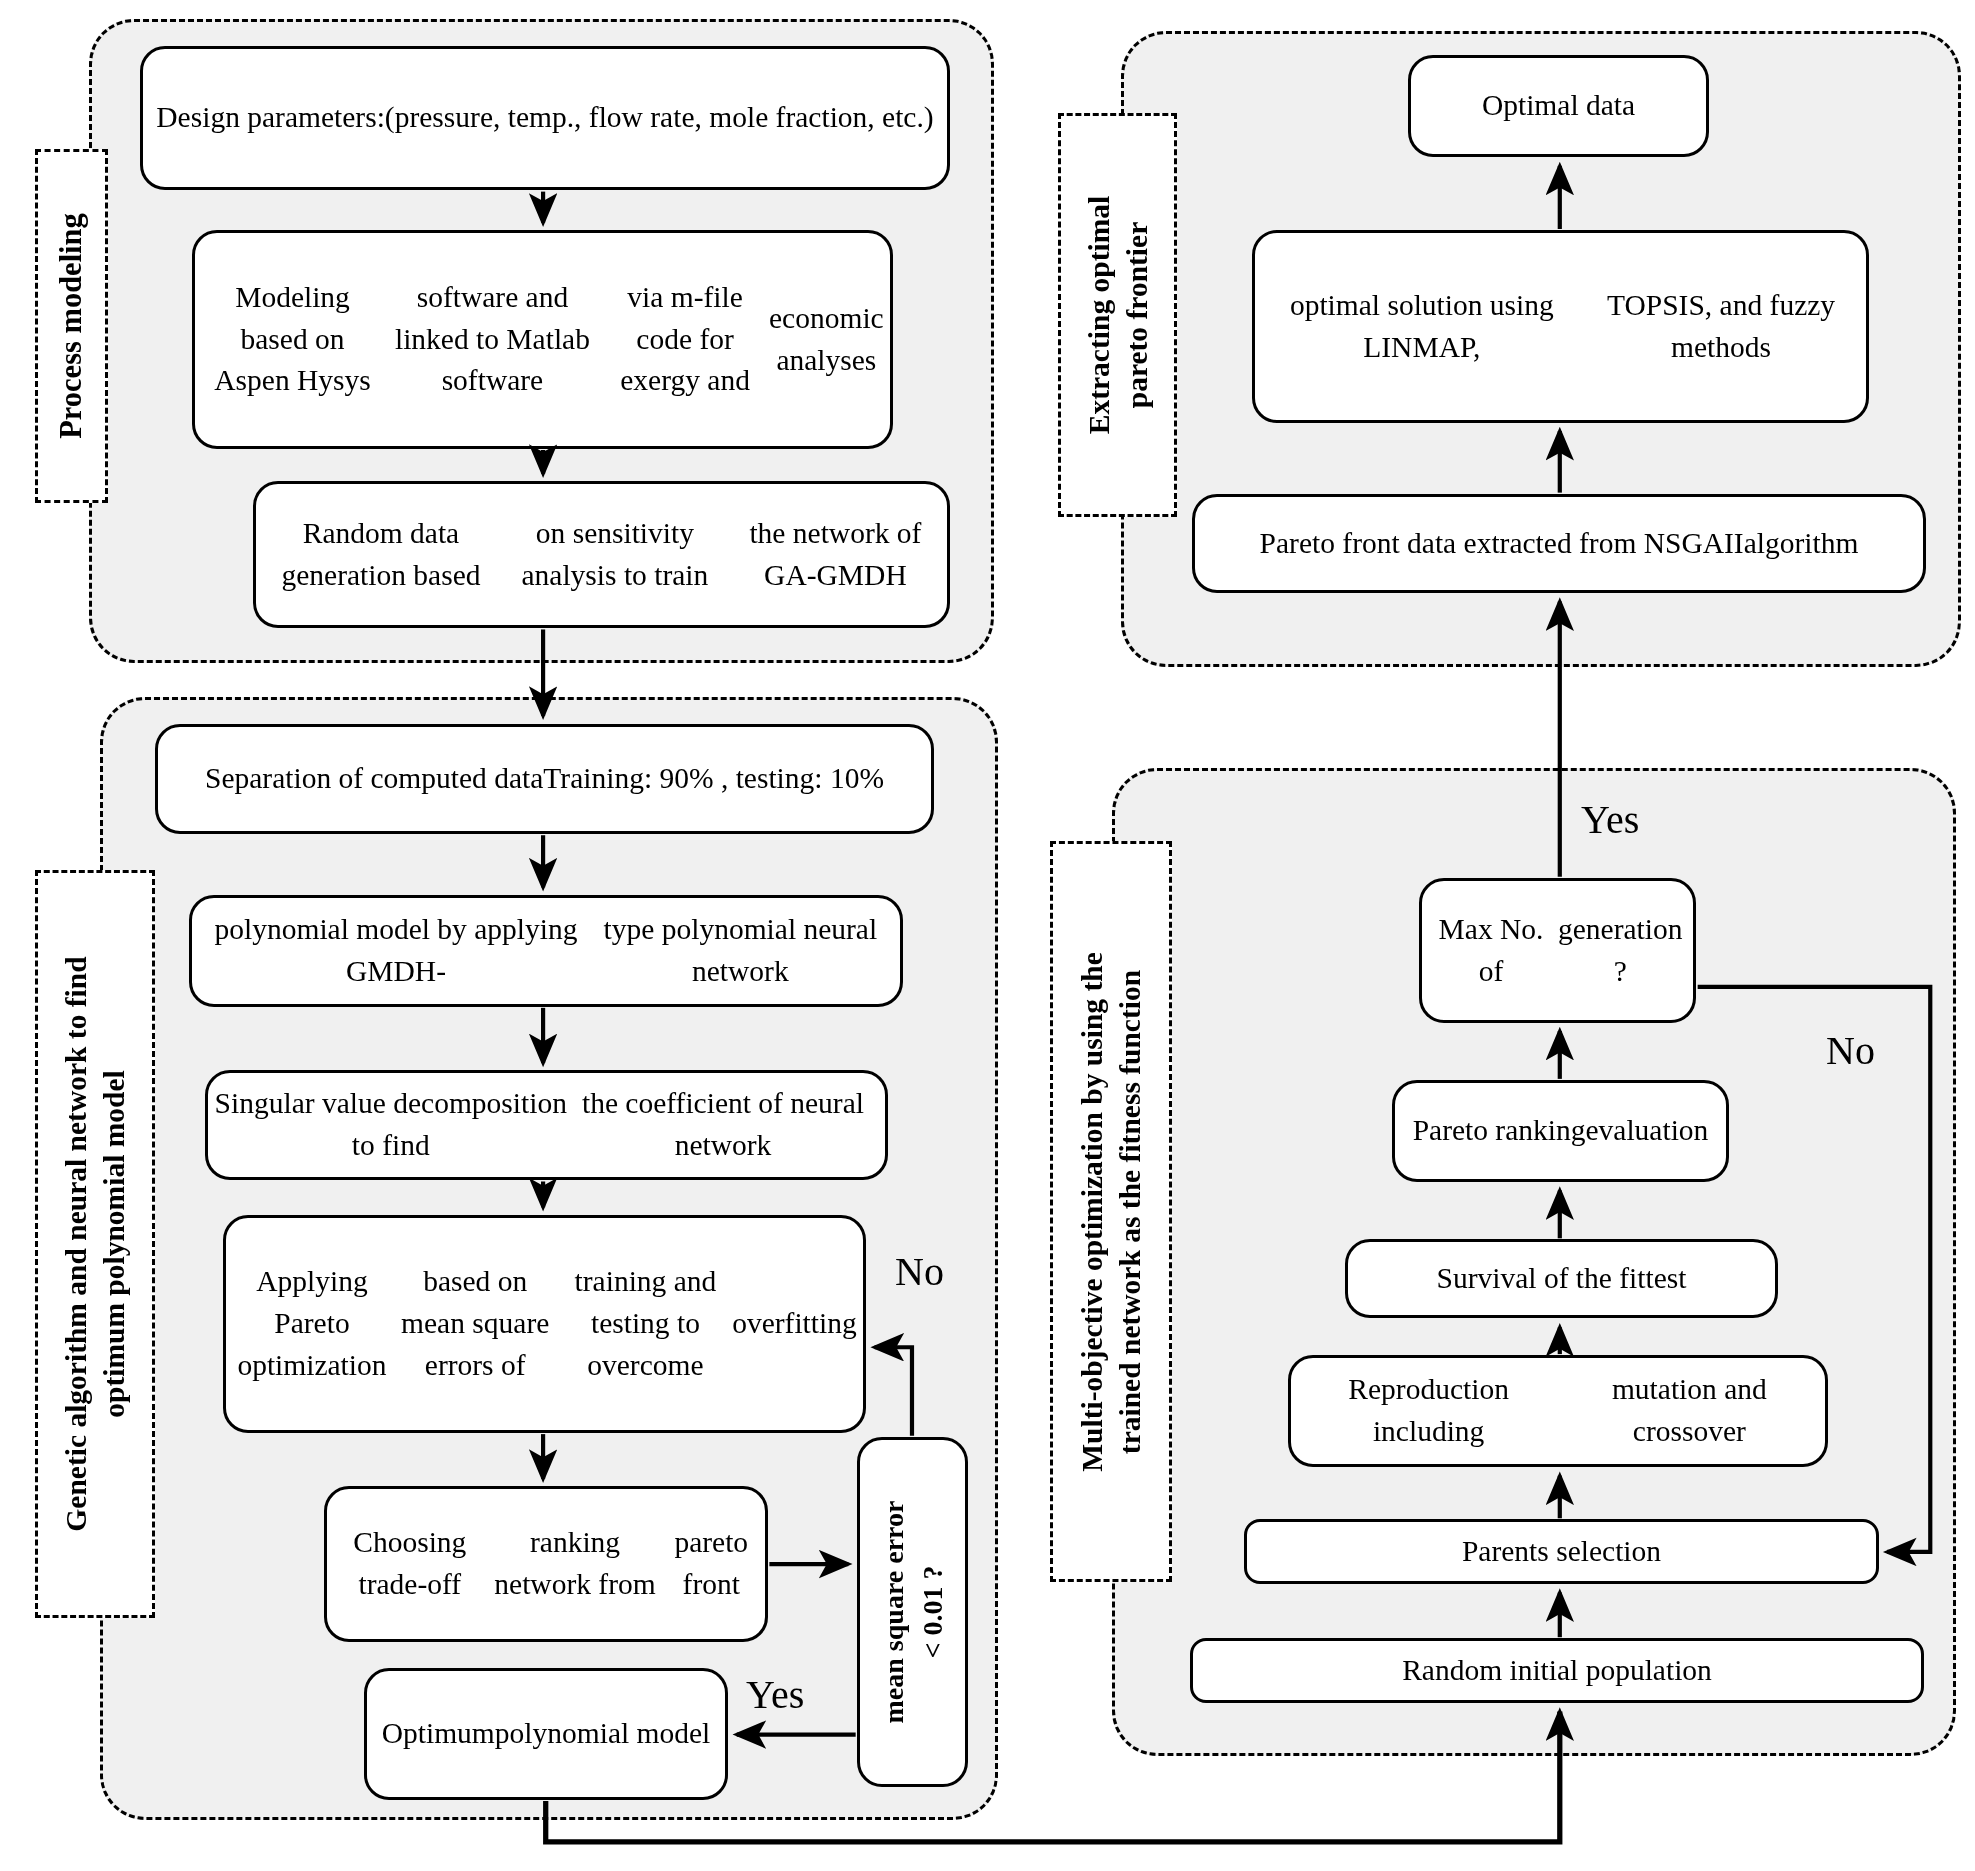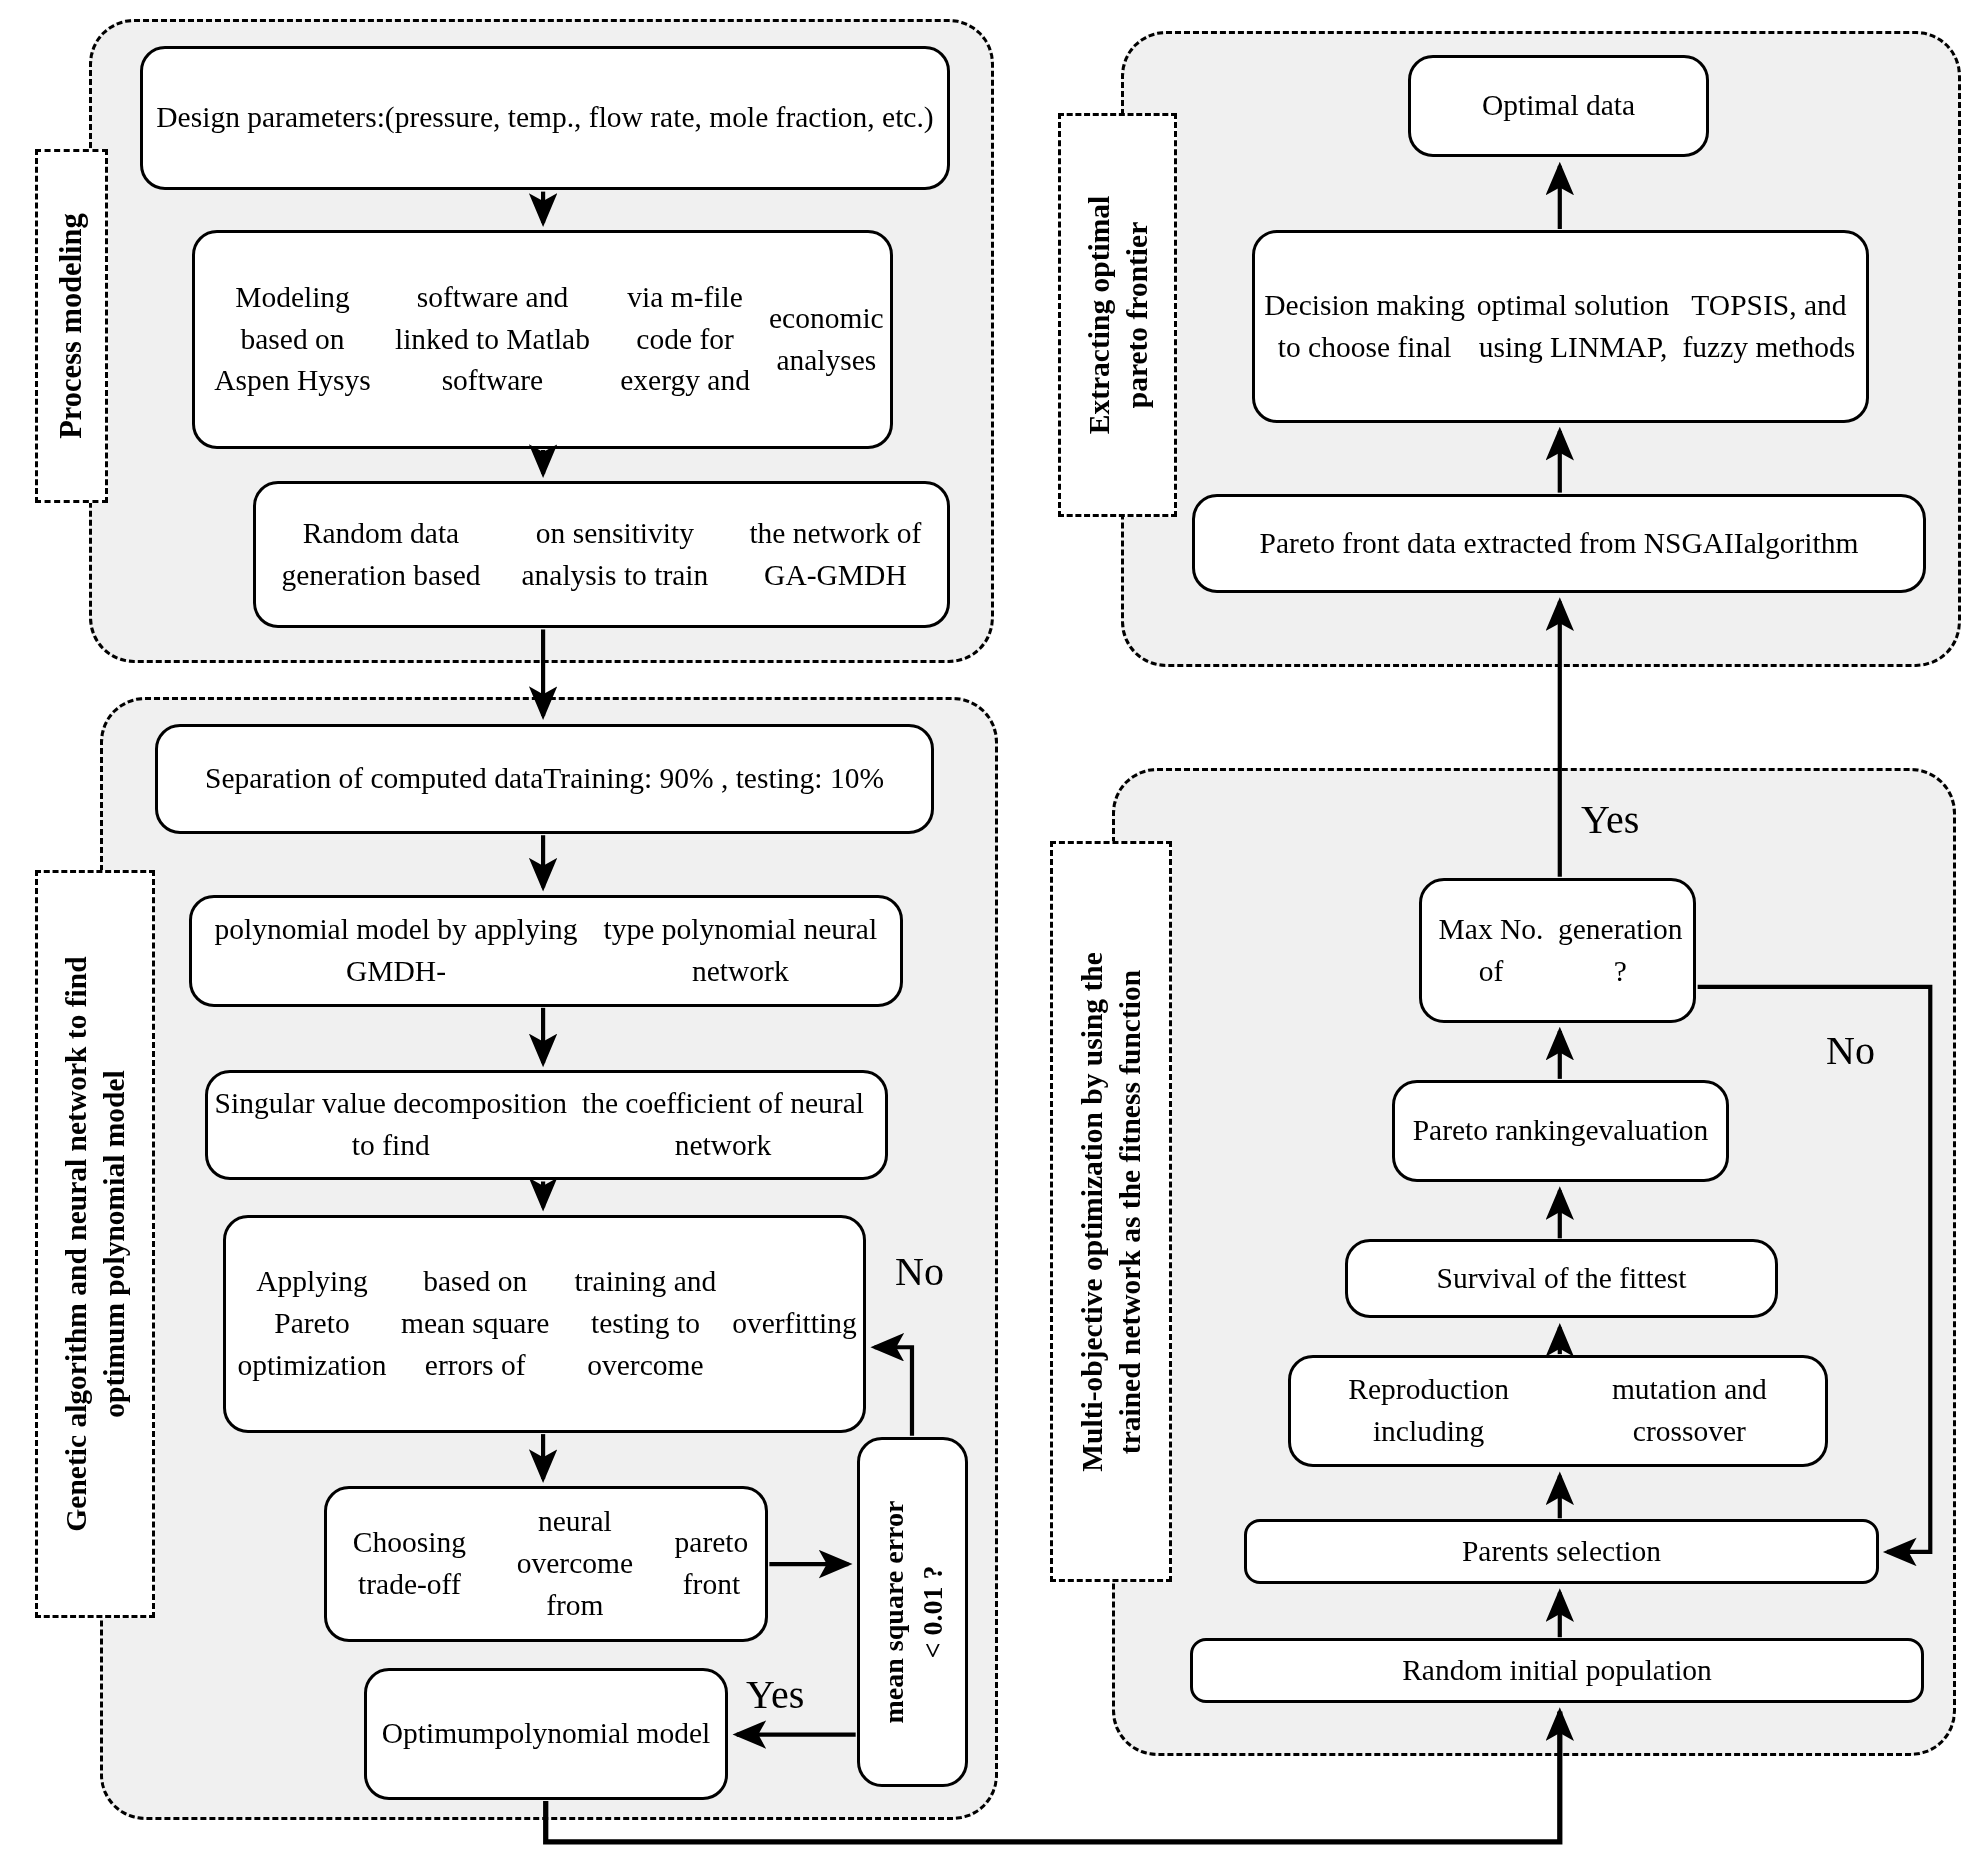--- a/index.html
+++ b/index.html
@@ -82,39 +82,38 @@
       <div>the coefficient of neural network</div>
     </div>
   <div class="fbox" style="left:223px;top:1215px;width:643px;height:218px;">
       <div>Applying Pareto optimization</div>
       <div>based on mean square errors of</div>
       <div>training and testing to overcome</div>
       <div>overfitting</div>
     </div>
   <div class="fbox" style="left:324px;top:1486px;width:444px;height:156px;">
       <div>Choosing trade-off</div>
-      <div>neural overcome from</div>
+      <div>ranking network from</div>
       <div>pareto front</div>
     </div>
   <div class="fbox" style="left:364px;top:1668px;width:364px;height:132px;">
       <div>Optimum</div>
       <div>polynomial model</div>
     </div>
   <div class="fbox vert" style="left:857px;top:1437px;width:111px;height:350px;">
     <div class="rotin">
         <div>mean square error</div>
         <div>&lt; 0.01 ?</div>
       </div>
   </div>
 
   <div class="fbox" style="left:1408px;top:55px;width:301px;height:102px;">
       <div>Optimal data</div>
     </div>
   <div class="fbox" style="left:1252px;top:230px;width:617px;height:193px;">
-      <div>Decision making to choose final</div>
       <div>optimal solution using LINMAP,</div>
       <div>TOPSIS, and fuzzy methods</div>
     </div>
   <div class="fbox" style="left:1192px;top:494px;width:734px;height:99px;">
       <div>Pareto front data extracted from NSGAII</div>
       <div>algorithm</div>
     </div>
 
   <div class="fbox" style="left:1419px;top:878px;width:277px;height:145px;">
       <div>Max No. of</div>

